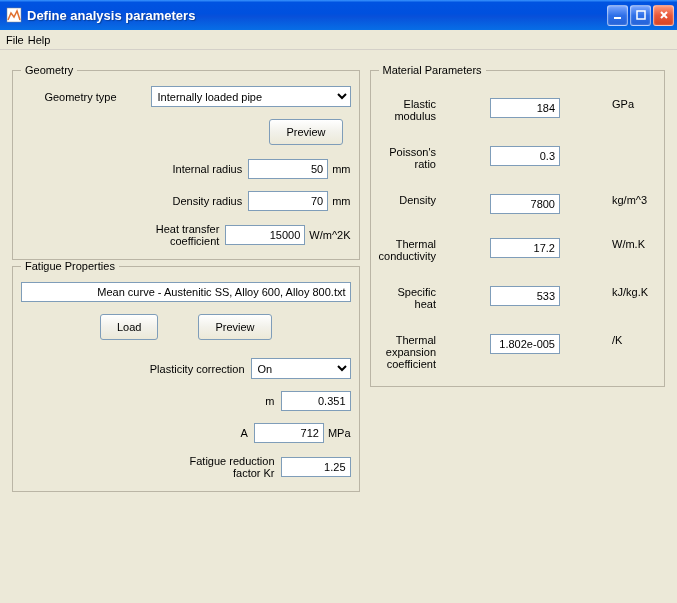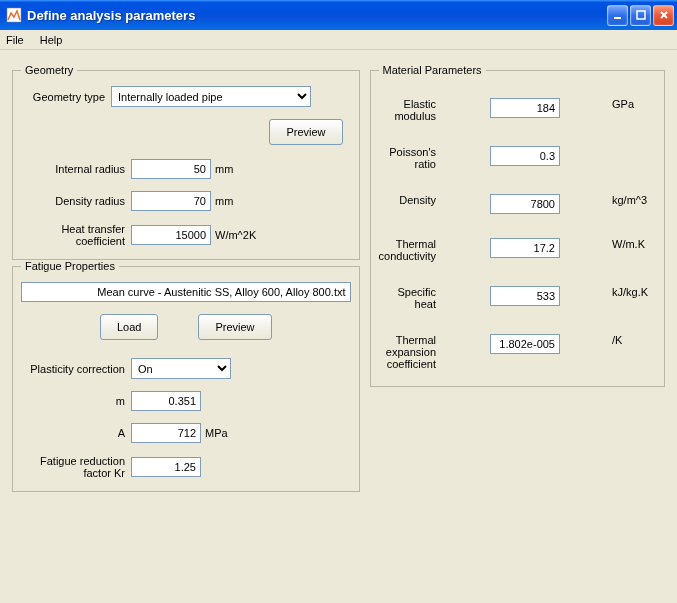--- a/index.html
+++ b/index.html
@@ -6,43 +6,43 @@
 body { font-family: Tahoma, Arial, sans-serif; font-size: 11px; background: #ece9d8; width: 677px; height: 603px; overflow: hidden; }
 
 .titlebar { height: 30px; background: linear-gradient(to bottom, #3a95ff 0%, #0053e1 8%, #0050de 45%, #0850da 55%, #076ee6 100%); display: flex; align-items: center; padding: 0 3px 0 6px; color: white; }
 .titlebar-icon { width: 16px; height: 16px; margin-right: 5px; display: flex; align-items: center; justify-content: center; }
 .titlebar-text { font-size: 13px; font-weight: bold; flex: 1; font-family: "Trebuchet MS", Tahoma, sans-serif; text-shadow: 1px 1px 1px rgba(0,0,0,0.3); }
 .win-controls { display: flex; gap: 2px; }
 .win-btn { width: 21px; height: 21px; border-radius: 3px; border: 1px solid rgba(255,255,255,0.5); display: flex; align-items: center; justify-content: center; font-weight: bold; box-shadow: inset 0 0 2px rgba(255,255,255,0.4); }
 .win-min, .win-max { background: linear-gradient(to bottom, #7ba7ff 0%, #2f70e8 50%, #2362d8 100%); }
 .win-close { background: linear-gradient(to bottom, #ff9778 0%, #e8583a 50%, #d84322 100%); }
 
-.menubar { height: 20px; background: #ece9d8; border-bottom: 1px solid #d4d0c8; display: flex; align-items: center; padding: 0 6px; gap: 16px; color: #000; }
+.menubar { height: 20px; background: #ece9d8; border-bottom: 1px solid #d4d0c8; display: flex; align-items: center; padding: 0 6px; gap: 4px; color: #000; }
 .menubar span { cursor: default; }
 
 .client { padding: 14px 12px; display: flex; gap: 10px; align-items: flex-start; background: #ece9d8; }
 
 fieldset { border: 1px solid #bab5a5; padding: 10px 8px 12px 8px; font-size: 11px; background: #ece9d8; }
 legend { padding: 0 4px; color: #000; font-size: 11px; }
 
 .col-left { width: 378px; display: flex; flex-direction: column; }
 .col-right { width: 308px; }
 
-.row { display: flex; align-items: center; margin-bottom: 12px; }
+.row { display: flex; align-items: center; margin-bottom: 12px; justify-content: flex-end; }
 .row:last-child { margin-bottom: 0; }
 .lbl { text-align: right; padding-right: 6px; color: #000; }
 .unit { padding-left: 4px; color: #000; }
 
 input[type=text] { height: 20px; border: 1px solid #7f9db9; background: #fff; font-family: Tahoma, Arial, sans-serif; font-size: 11px; padding: 0 4px; text-align: right; }
 
 select { height: 21px; border: 1px solid #7f9db9; background: #fff; font-family: Tahoma, Arial, sans-serif; font-size: 11px; padding: 0 2px; }
 
 .btn { height: 26px; padding: 0 16px; border: 1px solid #7f9db9; border-radius: 3px; background: linear-gradient(to bottom, #fff 0%, #f2f1ea 50%, #ece9d8 100%); font-family: Tahoma, Arial, sans-serif; font-size: 11px; cursor: default; }
 
-.geom-type-row select { width: 200px; }
+.geom-type-row select { width: 200px; margin-left: 28px; }
 .preview-row { display: flex; justify-content: flex-end; padding-right: 8px; margin-bottom: 14px; }
 
 .fp-curve-lbl { margin-bottom: 4px; }
 .fp-curve-input { width: 100%; text-align: center; }
 .fp-btn-row { display: flex; justify-content: center; gap: 40px; margin: 12px 0 18px 0; }
 
 .mat-row { display: flex; align-items: flex-start; justify-content: flex-end; margin-bottom: 24px; gap: 48px; }
 .mat-row .lbl { flex: 1; }
 .mat-row input { width: 70px; }
 .mat-row .unit { width: 48px; }

